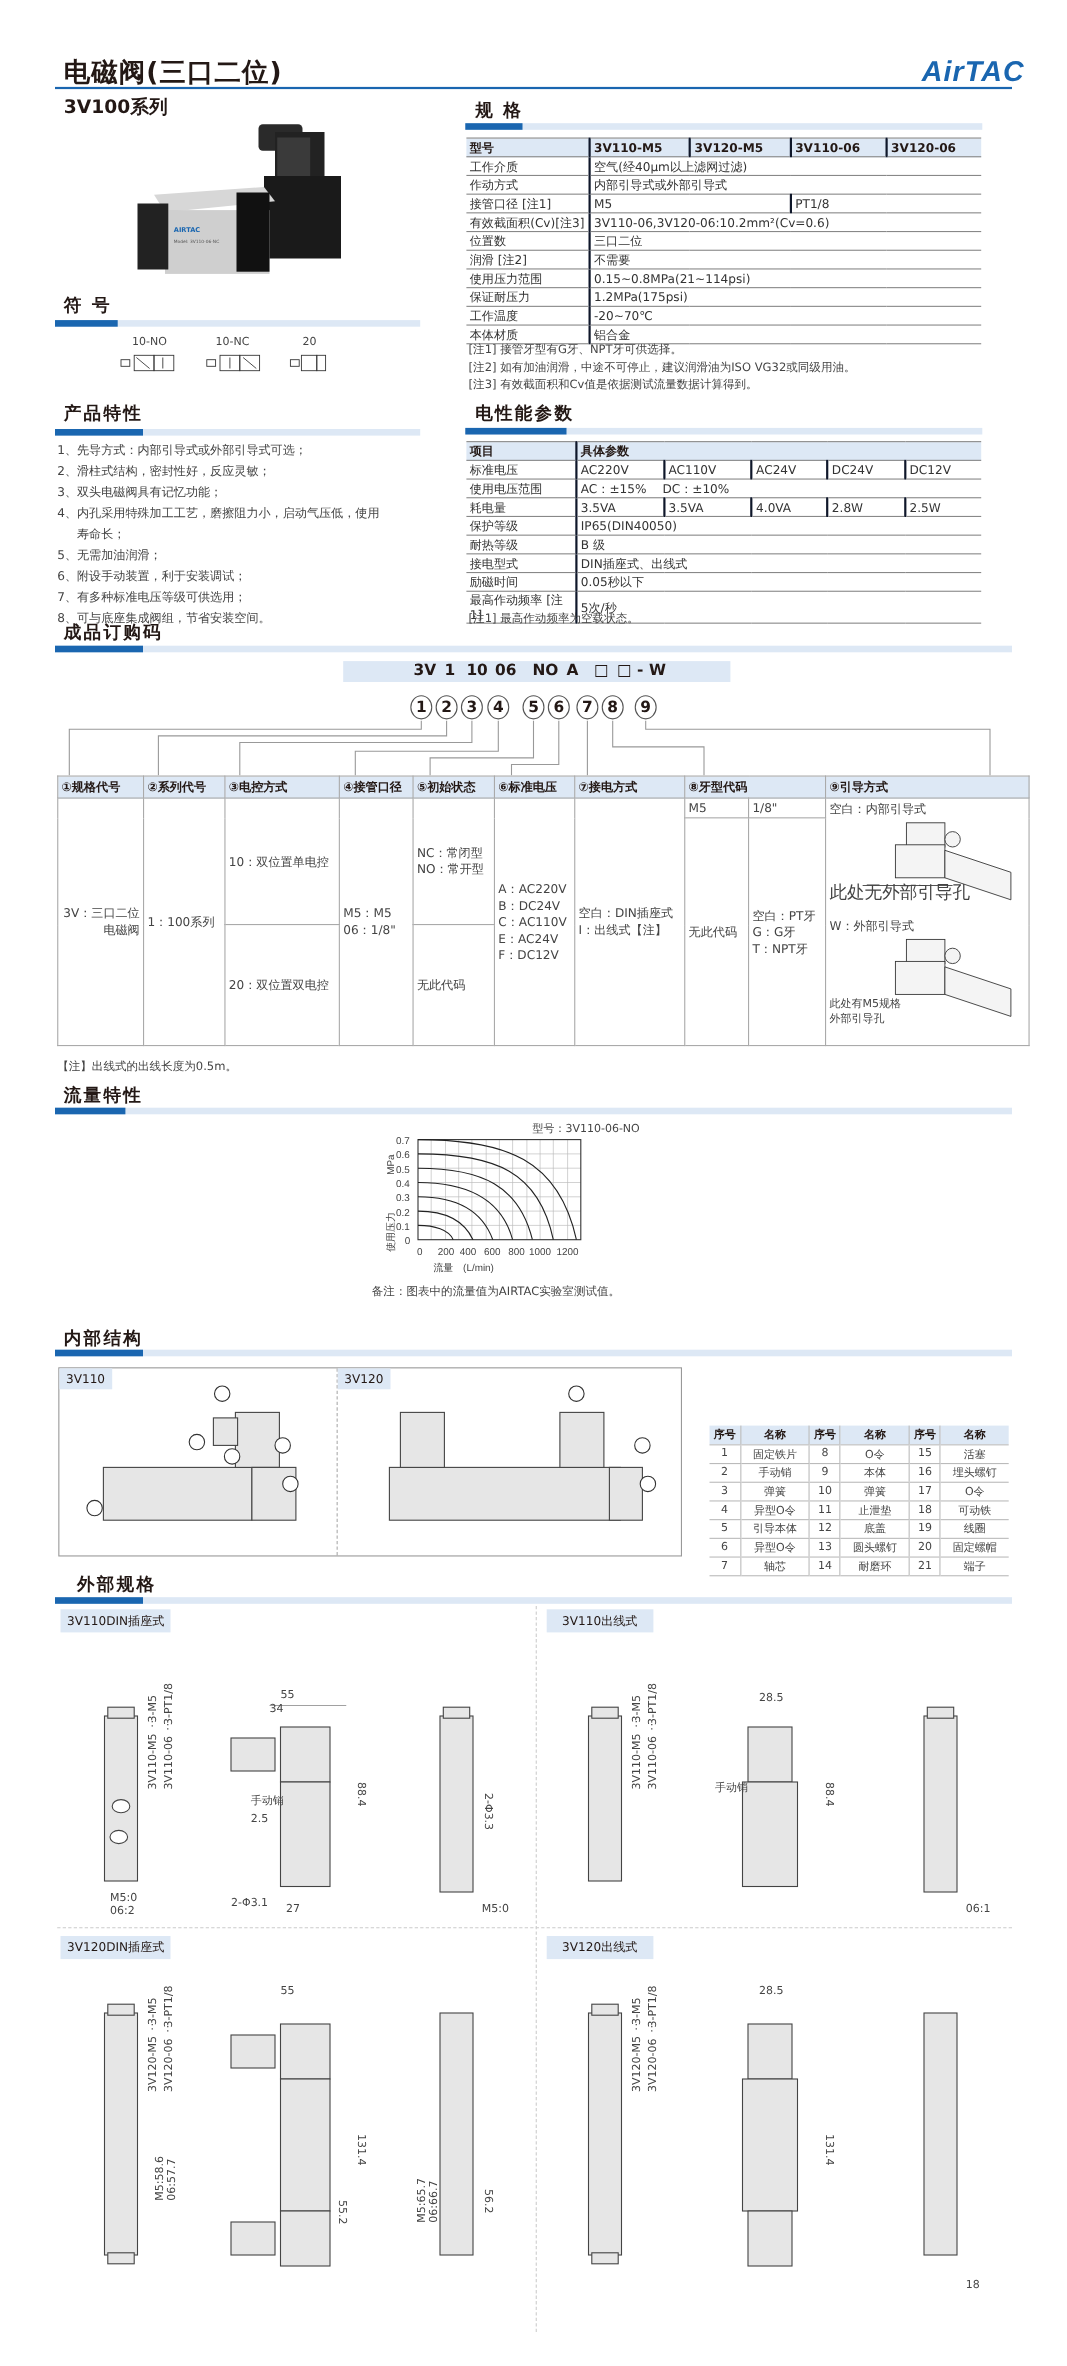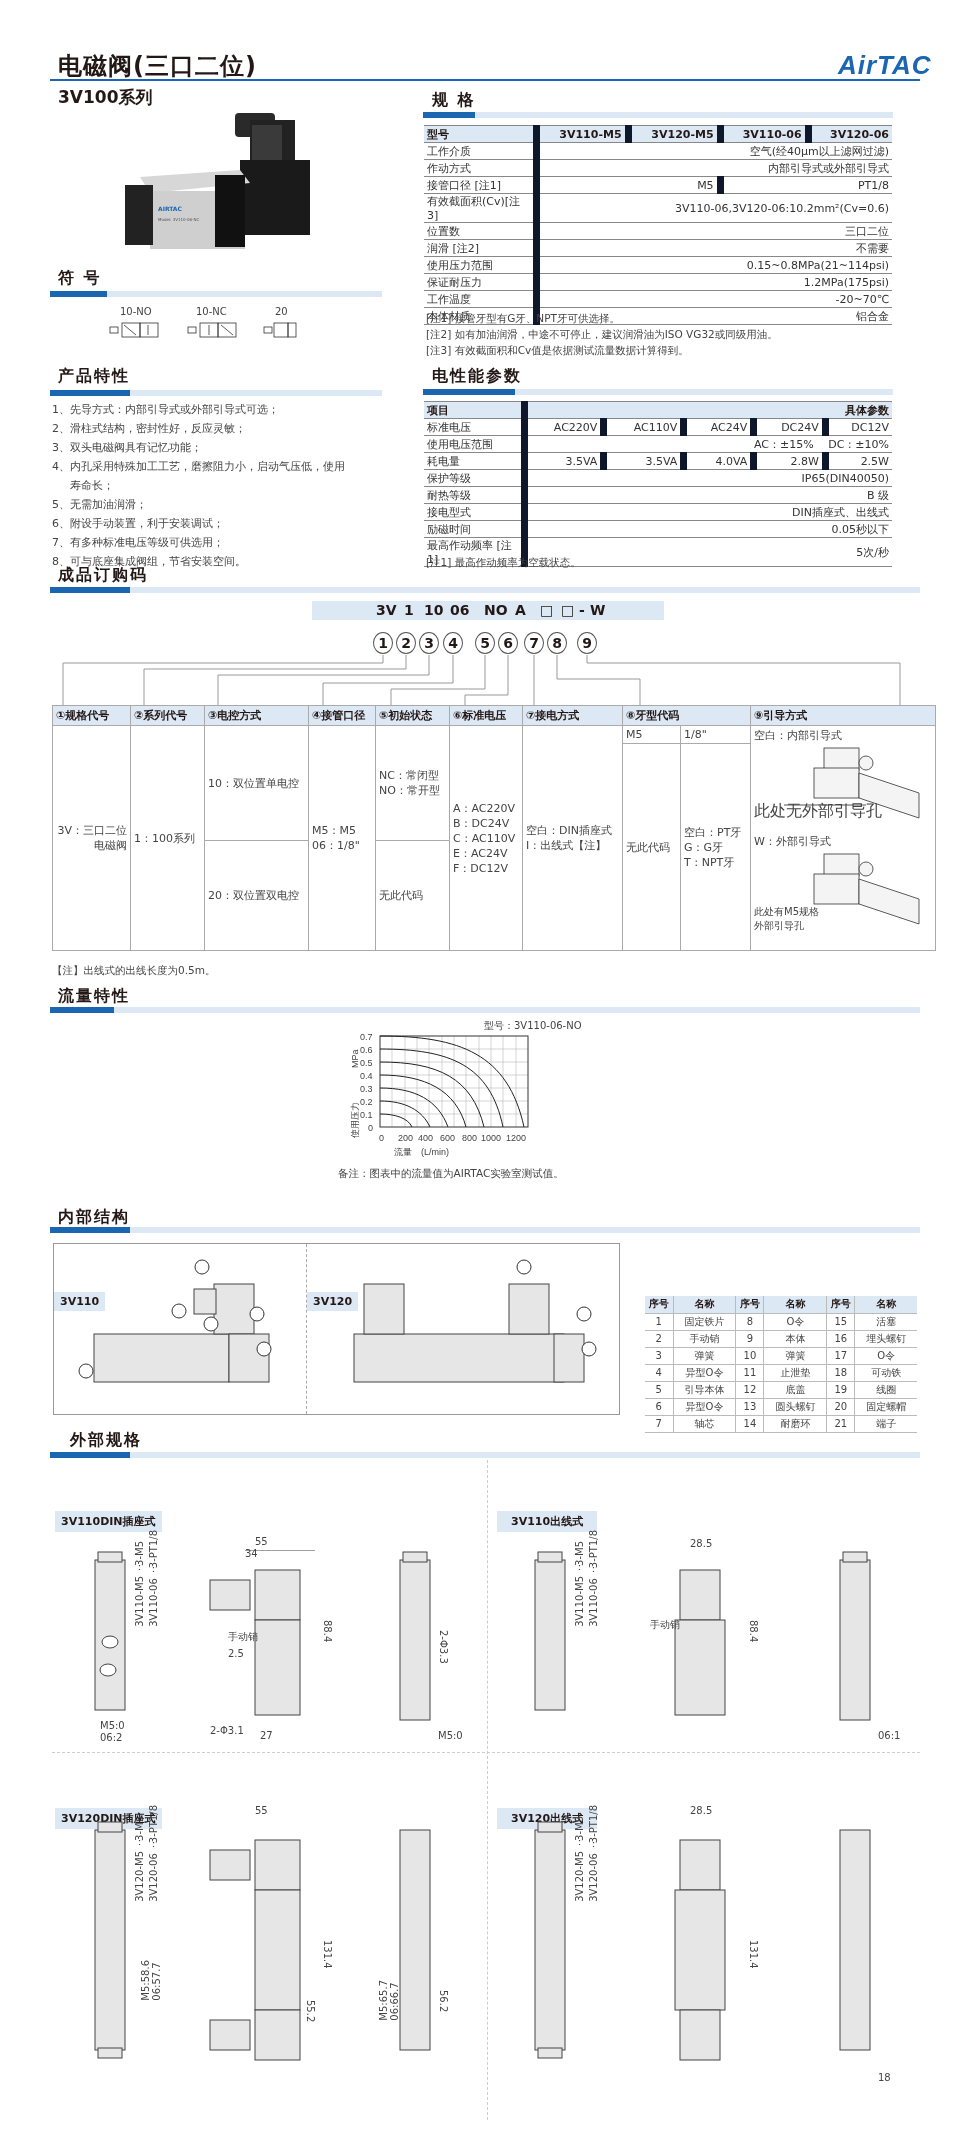--- a/index.html
+++ b/index.html
@@ -8,31 +8,31 @@
   .title { left: 58px; top: 50px; font-size: 24px; font-weight: bold; color: #231815; letter-spacing: 1px; }
   .title-rule { left: 50px; top: 79px; width: 870px; height: 2px; background: #1a66b0; }
   .brand { left: 838px; top: 50px; font-size: 26px; font-weight: 900; color: #1a66b0; font-style: italic; letter-spacing: 1px; font-family: "Liberation Sans", sans-serif; }
   .subtitle { left: 58px; top: 86px; font-size: 17px; font-weight: bold; color: #231815; }
   .sec-head { font-size: 16px; font-weight: bold; color: #231815; letter-spacing: 2px; }
   .sec-bar { height: 6px; background: #dde8f5; }
   .sec-bar .acc { height: 6px; background: #1a66b0; }
   table { border-collapse: collapse; font-size: 11px; }
   .spec td, .spec th { border-bottom: 1px solid #888; height: 17px; padding: 0 3px; font-weight: normal; color: #333; }
   .spec th { background: #dde8f5; font-weight: bold; color: #231815; border-top: 1px solid #888; }
-  .spec td.c, .spec th.c { text-align: right; border-left: 7px solid #0f172a; }
+  .spec td.c, .spec th.c { text-align: left; border-left: 2px solid #0f172a; }
   .notes { font-size: 10.5px; color: #444; line-height: 16px; }
   .features { font-size: 11px; color: #444; line-height: 19px; }
   .code-bar { background: #dde8f5; height: 19px; font-weight: bold; font-size: 14px; color: #231815; }
   .circ { position: absolute; width: 20px; height: 22px; border: 1px solid #555; border-radius: 50%; text-align: center; font-weight: bold; font-size: 14px; line-height: 20px; color: #231815; background: #fff; }
   .order td, .order th { border: 1px solid #aaa; font-size: 11px; color: #444; vertical-align: middle; padding: 2px 3px; }
   .order th { background: #dde8f5; font-weight: bold; color: #231815; text-align: left; height: 16px; }
   .parts td, .parts th { border-bottom: 1px solid #bbb; text-align: center; font-size: 10px; height: 17px; color: #444; }
   .parts th { background: #dde8f5; font-weight: bold; color: #231815; }
   .parts td.sep, .parts th.sep { border-left: 1px solid #bbb; }
-  .tag { background: #dde8f5; font-weight: bold; font-size: 11px; color: #231815; padding: 3px 6px; margin-top: 48px; }
+  .tag { background: #dde8f5; font-weight: normal; font-size: 11px; color: #231815; padding: 3px 6px; }
   .dim { font-size: 10px; color: #444; }
   .drw { fill: #e6e6e6; stroke: #444; stroke-width: 1; }
 </style>
 </head>
 <body>
 
 <div class="abs title">电磁阀(三口二位)</div>
 <div class="abs brand">AirTAC</div>
 <div class="abs title-rule"></div>
 <div class="abs subtitle">3V100系列</div>

